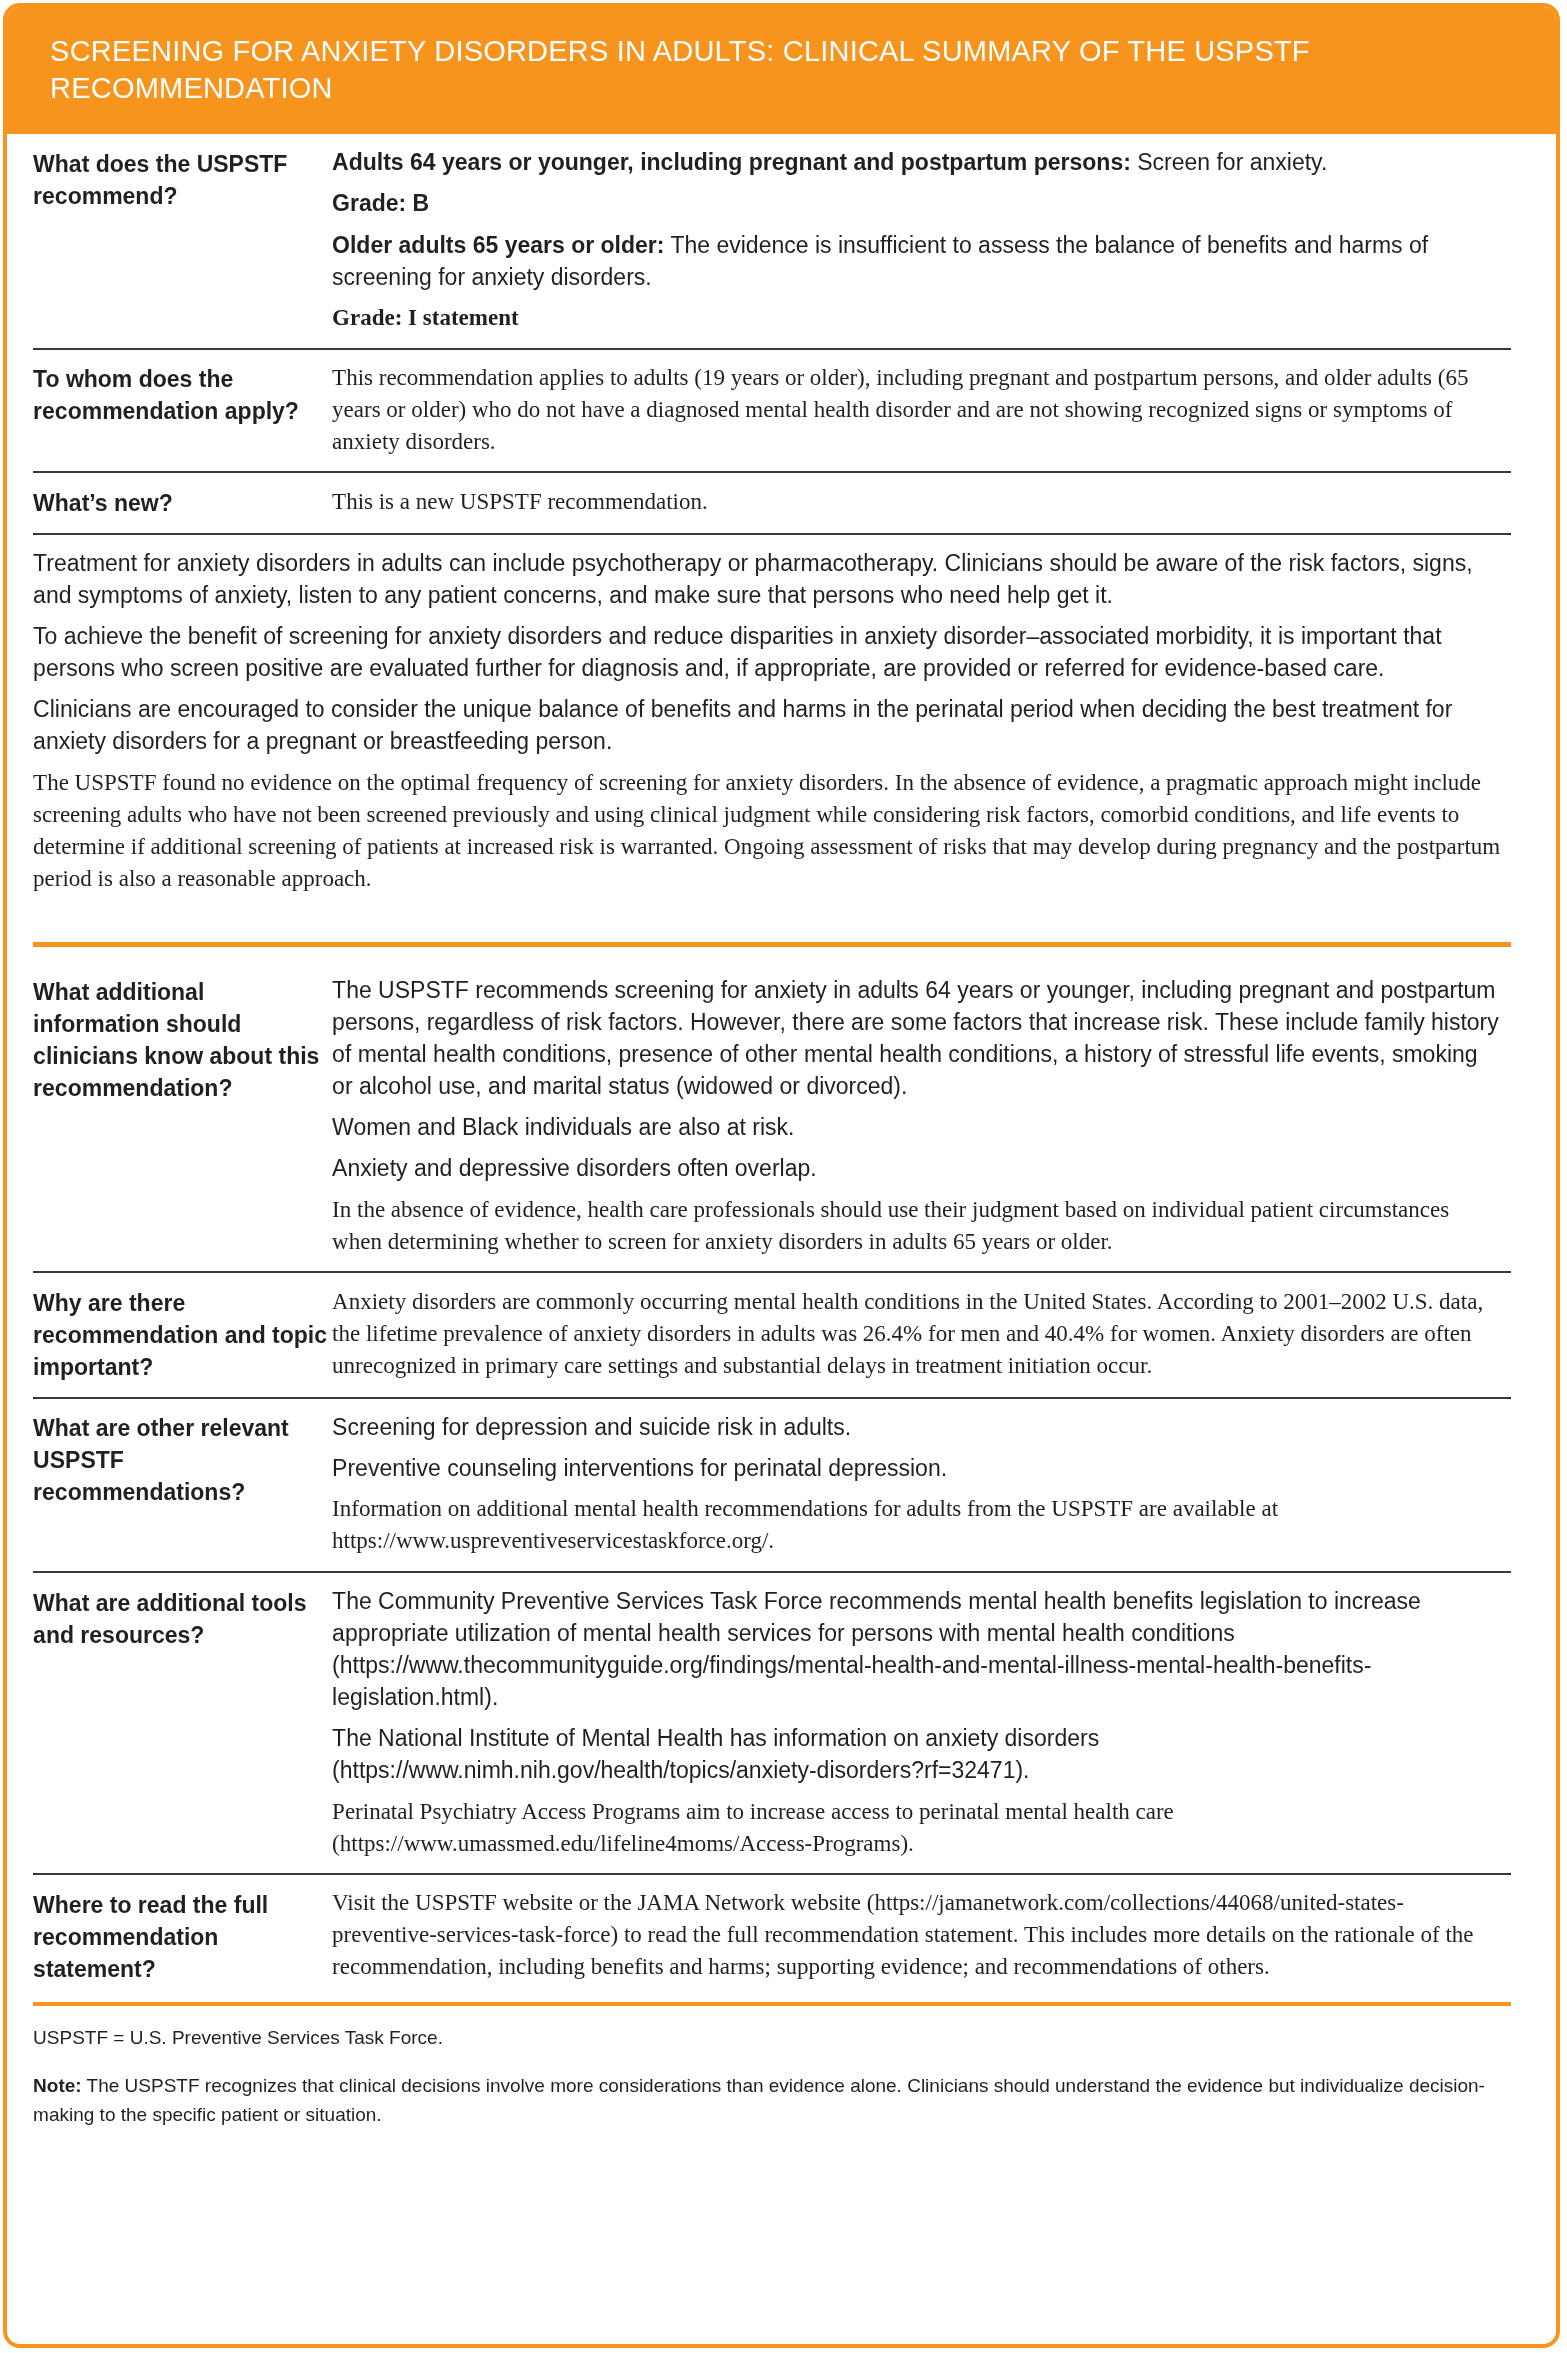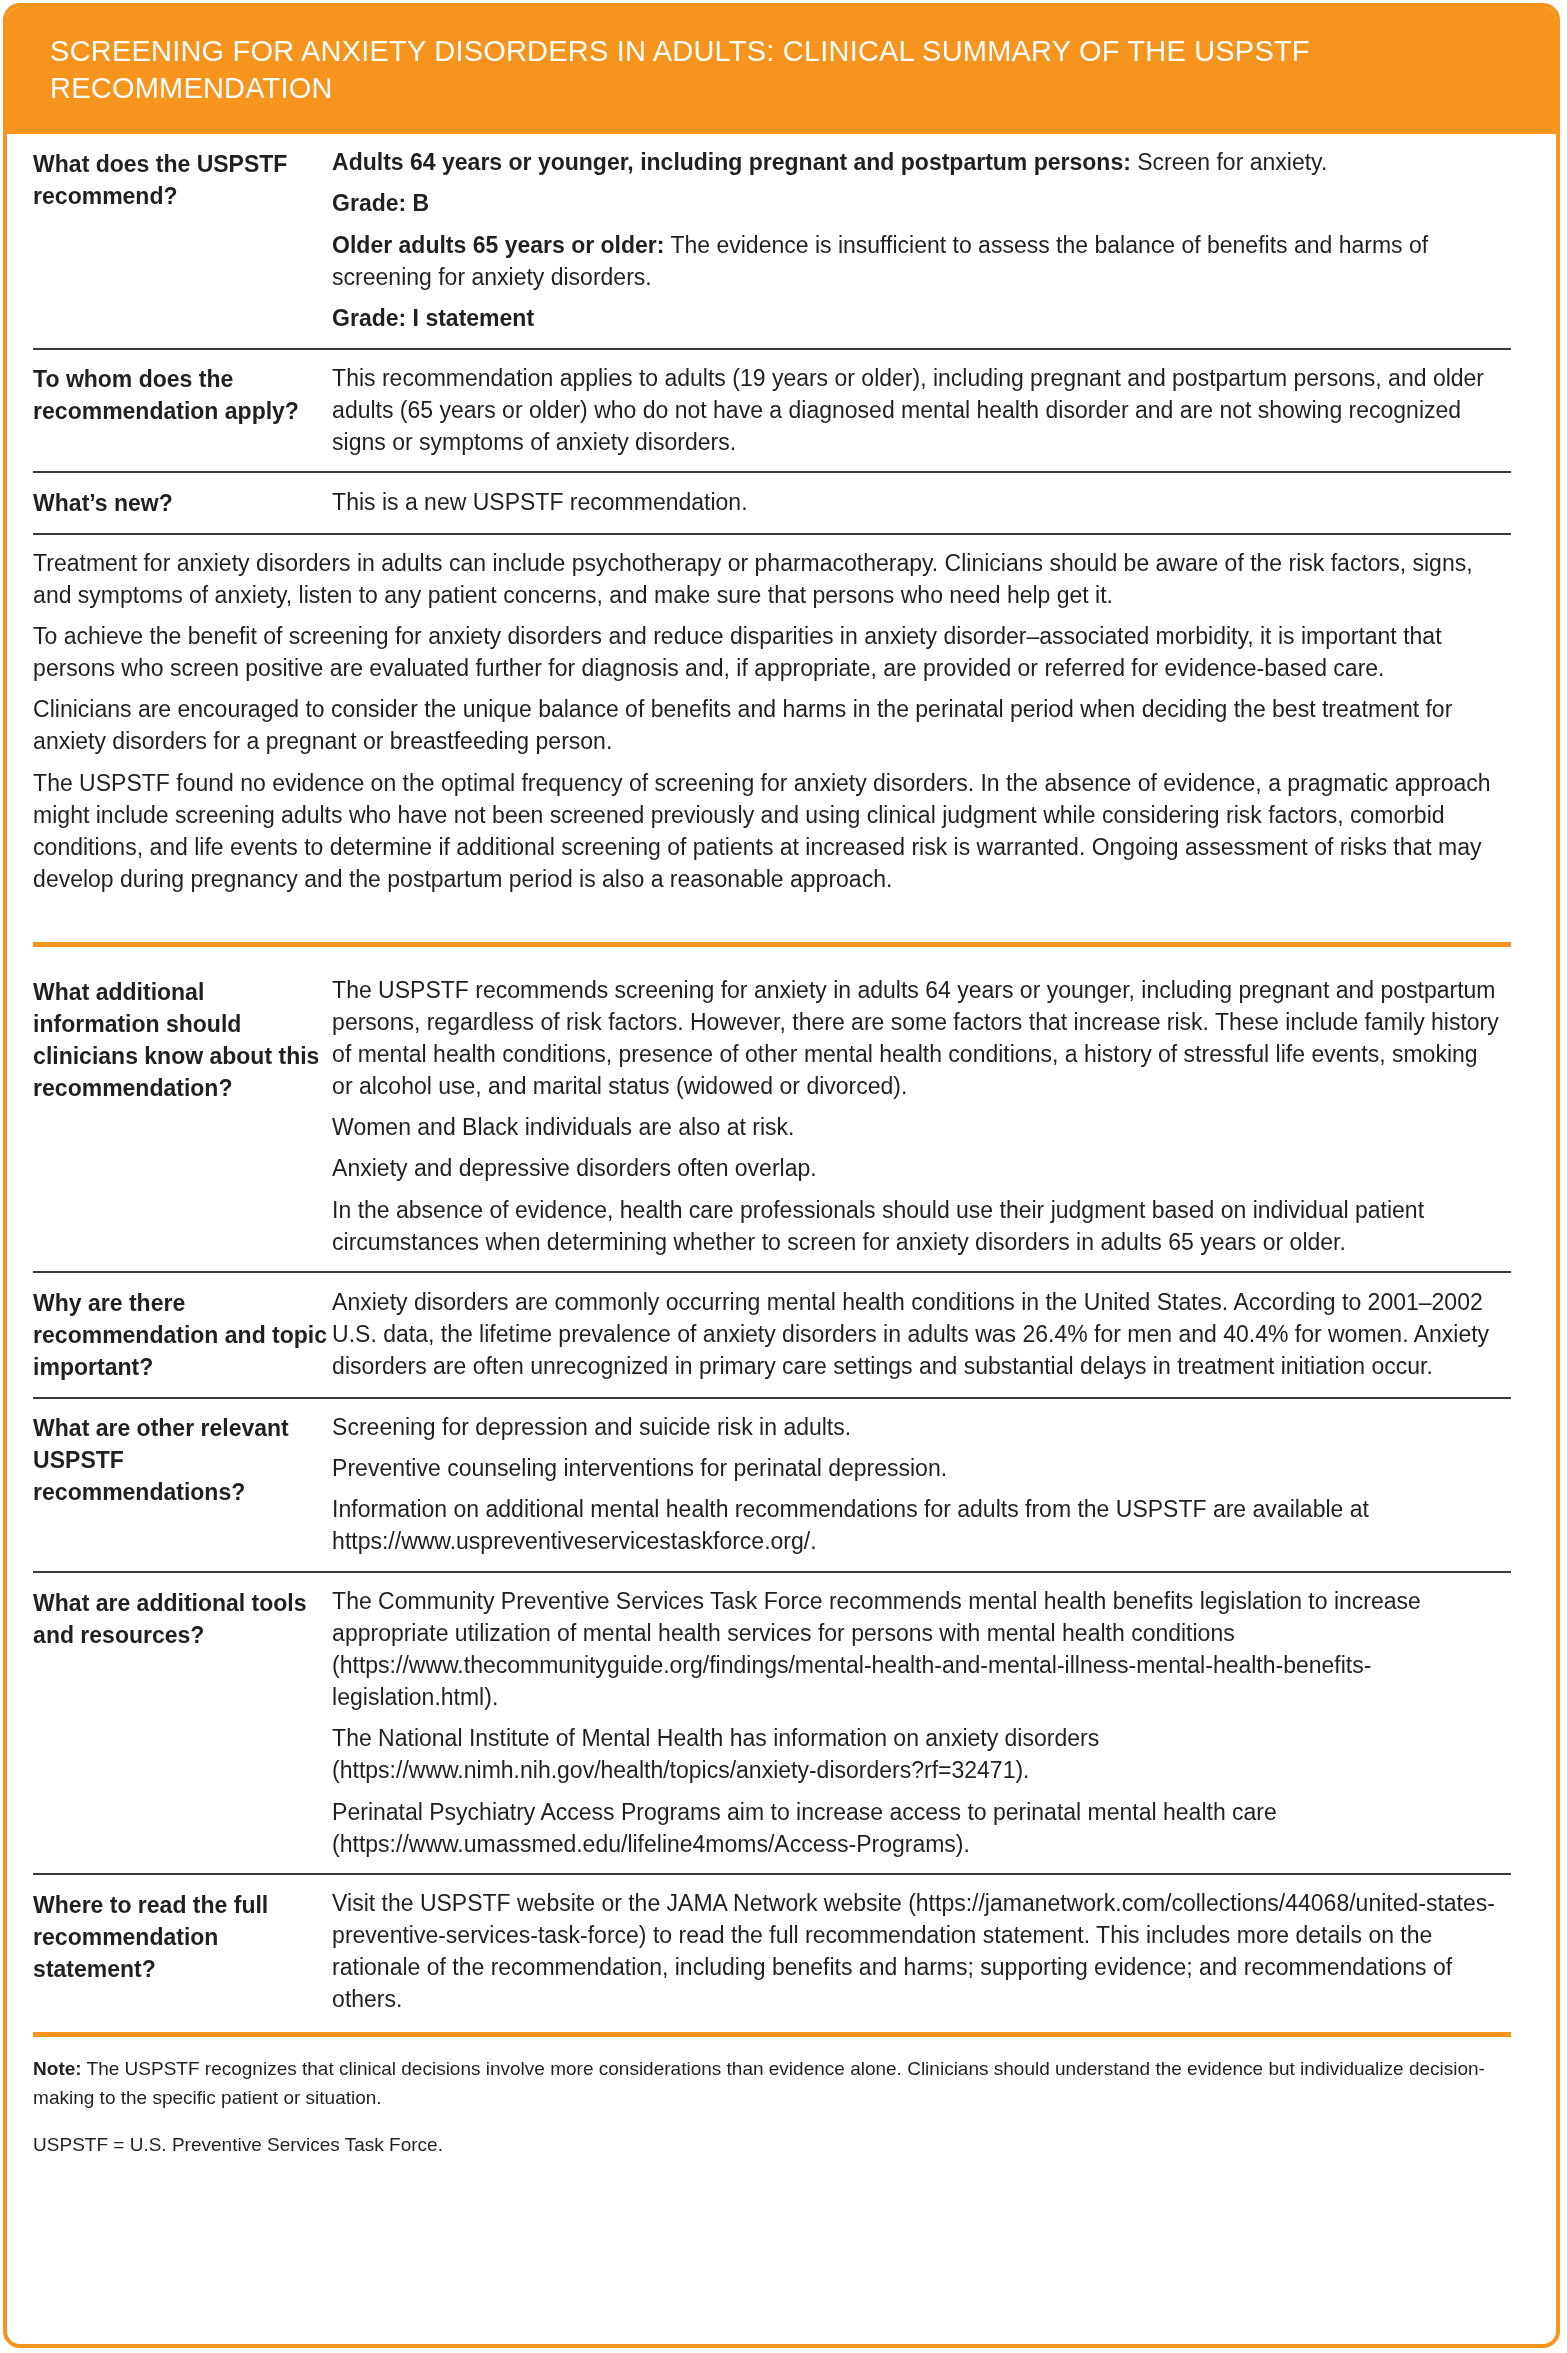--- a/index.html
+++ b/index.html
@@ -11,21 +11,21 @@
   .header h1 { margin:0; position:absolute; left:43px; top:26px; width:1374px;
                font-family:"Liberation Sans", sans-serif; font-weight:400; color:#ffffff;
                font-size:29px; line-height:37px; letter-spacing:0.2px; text-transform:uppercase; }
   .table { position:absolute; left:26px; top:127px; width:1478px; }
   .row { display:flex; border-bottom:2.3px solid #3a3a3a; padding:12.2px 0 13.7px 0; }
   .row.last-before-break { border-bottom:none; padding-bottom:46px; }
   .row.no-border { border-bottom:none; }
   .label { width:299px; flex:none; font-weight:700; font-size:23px; line-height:32px; padding-top:1.5px; }
   .content { flex:1; font-size:23px; line-height:32px; padding-right:9.2px; }
   .content p { margin:0 0 9.2px 0; }
-  .content p:last-child { margin-bottom:0; }
+  .content p:last-child { margin-bottom:0;font-family:Liberation Serif, serif; }
   .content b { font-weight:700; }
   .break { height:4.6px; background:#f7941d; margin:1.5px 0 15.3px 0; }
   .orange-rule { height:4.6px; background:#f7941d; margin-top:3.1px; }
   .notes { padding-top:17px; font-size:19px; line-height:29px; color:#231f20; }
   .notes p { margin:0 0 18.3px 0; }
   .notes b { font-weight:700; }
 </style>
 </head>
 <body>
 
@@ -109,18 +109,18 @@
     <div class="row no-border">
       <div class="label">Where to read the full recommendation statement?</div>
       <div class="content">
         <p>Visit the USPSTF website or the JAMA Network website (https://jamanetwork.com/collections/44068/united-states-preventive-services-task-force) to read the full recommendation statement. This includes more details on the rationale of the recommendation, including benefits and harms; supporting evidence; and recommendations of others.</p>
       </div>
     </div>
 
     <div class="orange-rule"></div>
 
     <div class="notes">
+      <p>USPSTF = U.S. Preventive Services Task Force.</p>
       <p><b>Note:</b><span> The USPSTF recognizes that clinical decisions involve more considerations than evidence alone. Clinicians should understand the evidence but individualize decision-making to the specific patient or situation.</span></p>
-      <p>USPSTF = U.S. Preventive Services Task Force.</p>
     </div>
   </div>
 </div>
 
 
 </body></html>

